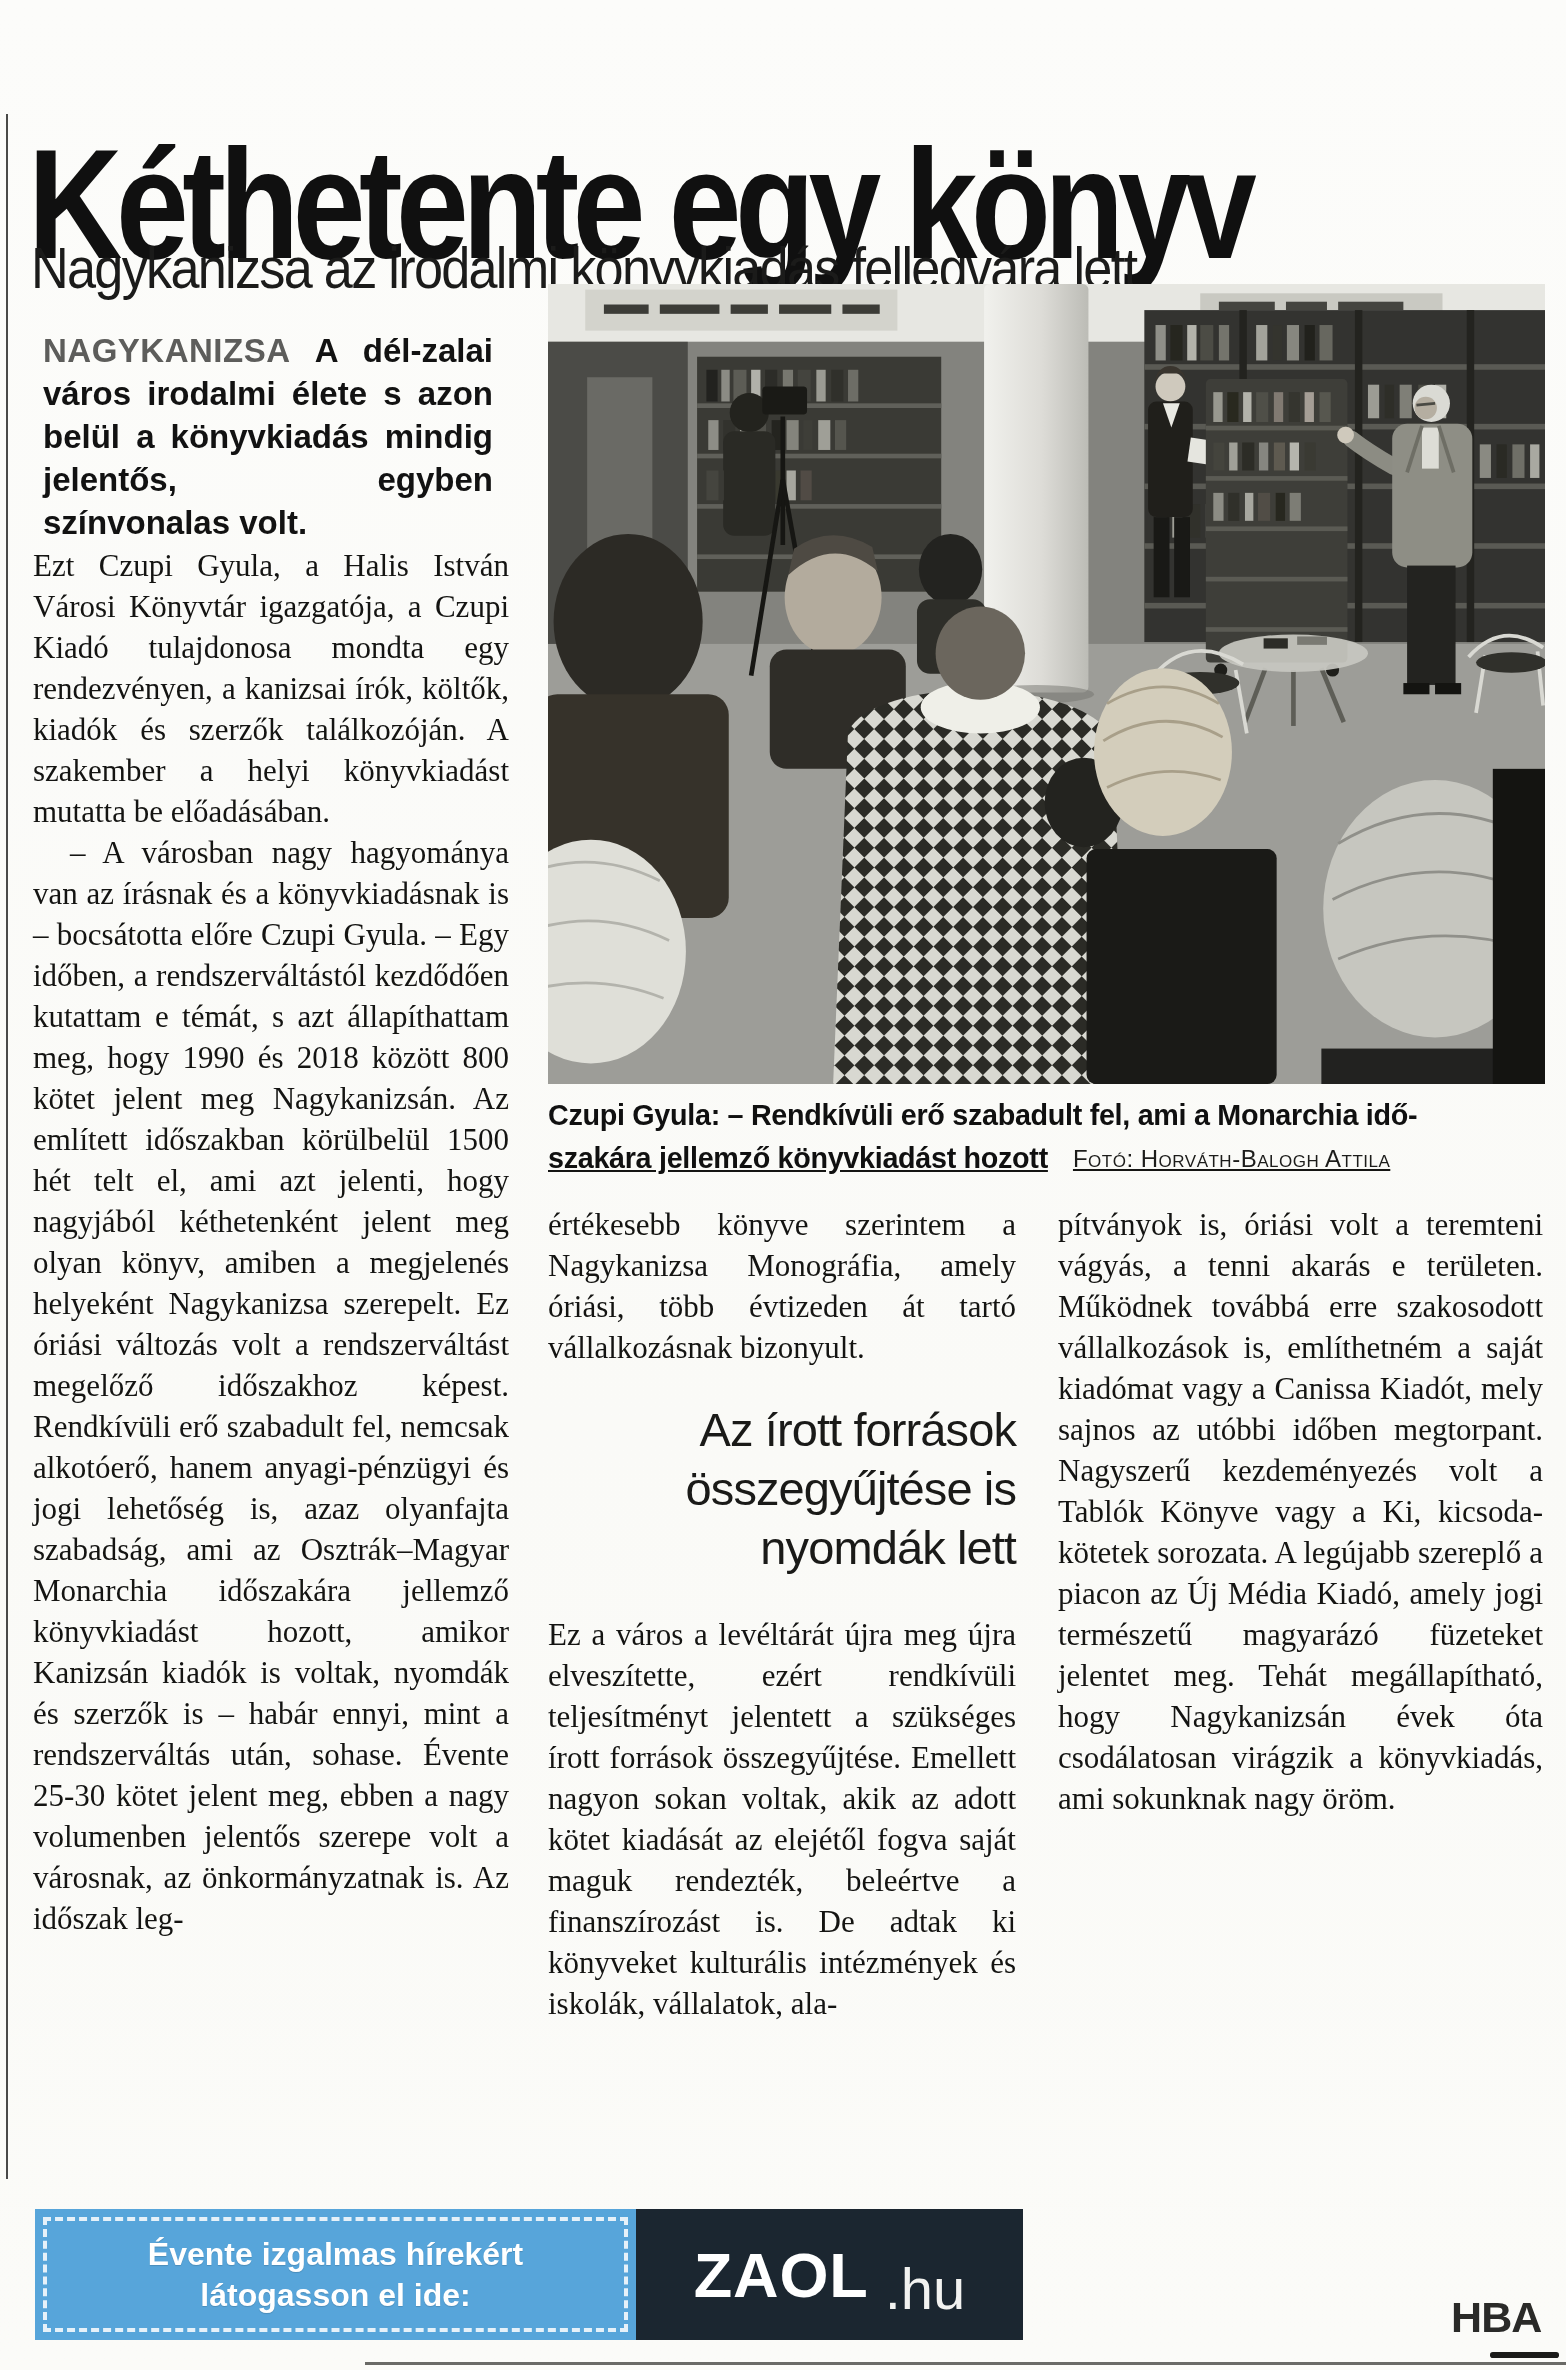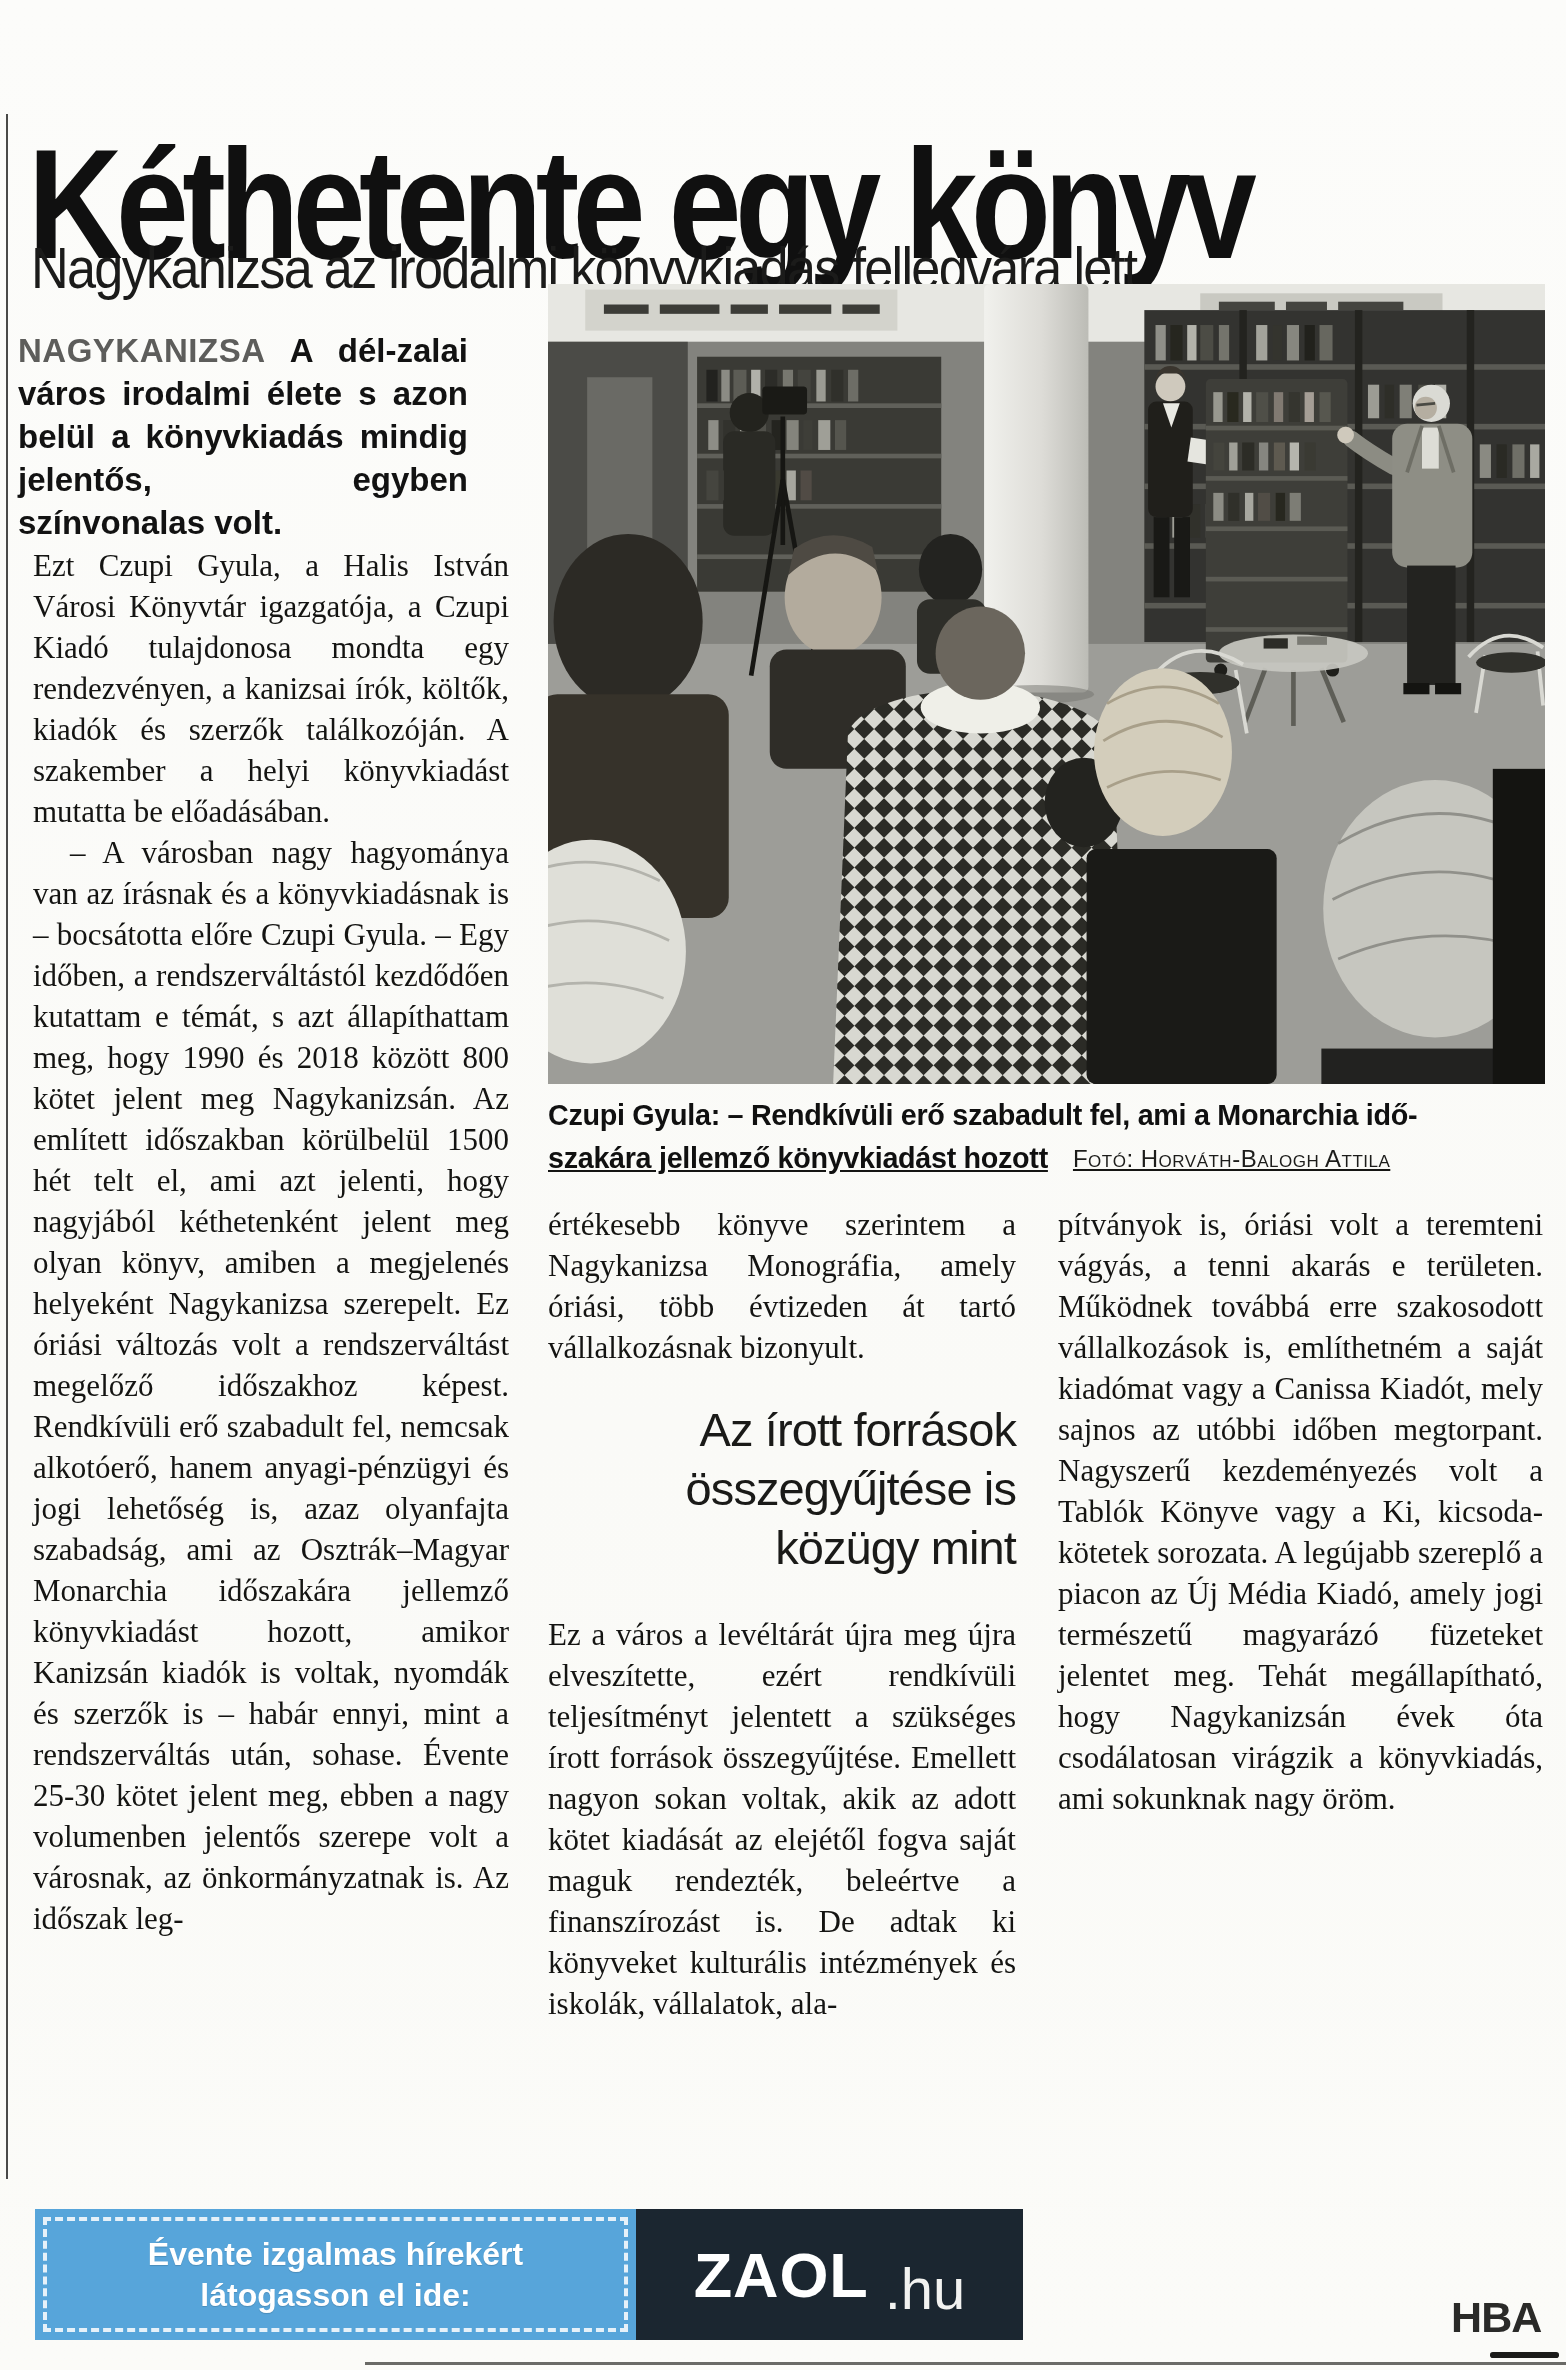--- a/index.html
+++ b/index.html
@@ -17,21 +17,21 @@
     font-weight:700;font-size:152px;letter-spacing:-7.5px;color:#101010;
     transform:scaleX(.86) scaleY(1.02);transform-origin:left top;
   }
   .subheadline{
     position:absolute;left:31px;top:186px;white-space:nowrap;
     font-family:"Liberation Sans","DejaVu Sans",sans-serif;
     font-weight:400;font-size:58px;letter-spacing:-1.9px;color:#1b1b1a;
     transform:scaleX(.90);transform-origin:left top;
   }
   .lead{
-    position:absolute;left:18px;top:296px;width:450px;
+    position:absolute;left:43px;top:296px;width:450px;
     font-family:"Liberation Sans","DejaVu Sans",sans-serif;
     font-weight:700;font-size:33px;line-height:43px;text-align:justify;color:#121212;
   }
   .lead .loc{color:#5d5d5b;letter-spacing:0.5px;}
   .bodycol{font-size:31px;line-height:41px;text-align:justify;color:#141412;}
   .col1{position:absolute;left:33px;top:545px;width:476px;}
   .col2{position:absolute;left:548px;top:1204px;width:468px;}
   .col3{position:absolute;left:1058px;top:1204px;width:485px;}
   .bodycol p{margin:0;}
   .bodycol p.indent{text-indent:37px;}
@@ -346,21 +346,21 @@
       <div class="cap-line">szakára jellemző könyvkiadást hozott</div>
       <div class="credit">Fotó: Horváth-Balogh Attila</div>
     </div>
   </div>
 
   <div class="bodycol col2">
     <p>értékesebb könyve szerintem a Nagykanizsa Monográfia, amely óriási, több évtizeden át tartó vállalkozásnak bizonyult.</p>
     <div class="pullquote">
       <div>Az írott források</div>
       <div>összegyűjtése is</div>
-      <div>közügy mint</div>
+      <div>nyomdák lett</div>
     </div>
     <p>Ez a város a levéltárát újra meg újra elveszítette, ezért rendkívüli teljesítményt jelentett a szükséges írott források összegyűjtése. Emellett nagyon sokan voltak, akik az adott kötet kiadását az elejétől fogva saját maguk rendezték, beleértve a finanszírozást is. De adtak ki könyveket kulturális intézmények és iskolák, vállalatok, ala-</p>
   </div>
 
   <div class="bodycol col3">
     <p>pítványok is, óriási volt a teremteni vágyás, a tenni akarás e területen. Működnek továbbá erre szakosodott vállalkozások is, említhetném a saját kiadómat vagy a Canissa Kiadót, mely sajnos az utóbbi időben megtorpant. Nagyszerű kezdeményezés volt a Tablók Könyve vagy a Ki, kicsoda-kötetek sorozata. A legújabb szereplő a piacon az Új Média Kiadó, amely jogi természetű magyarázó füzeteket jelentet meg. Tehát megállapítható, hogy Nagykanizsán évek óta csodálatosan virágzik a könyvkiadás, ami sokunknak nagy öröm.</p>
   </div>
 
   <div class="byline">HBA</div>
 

